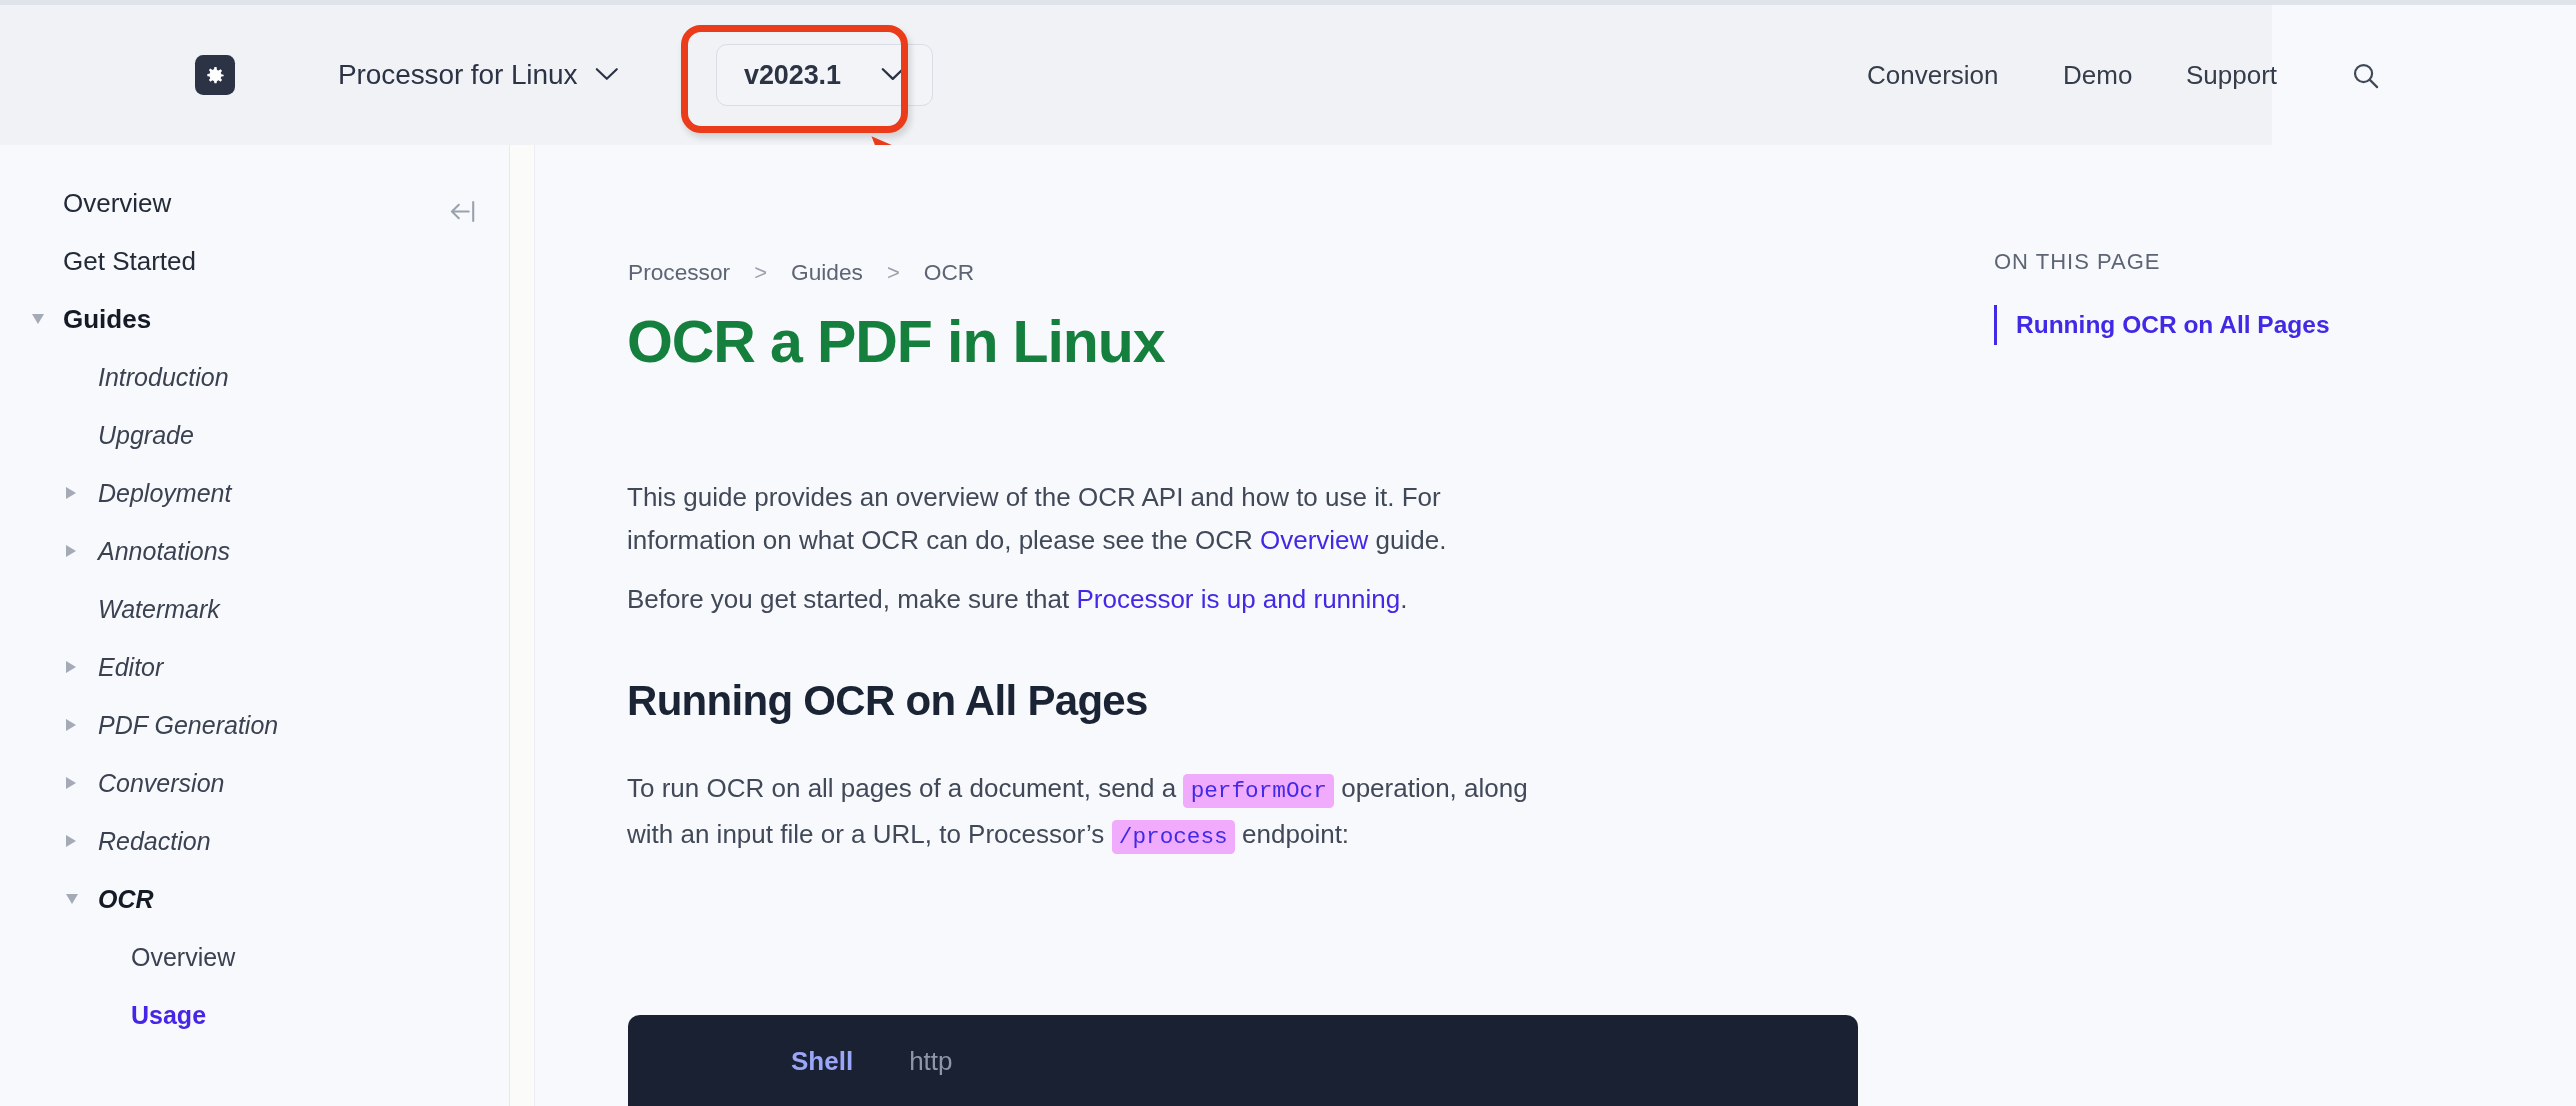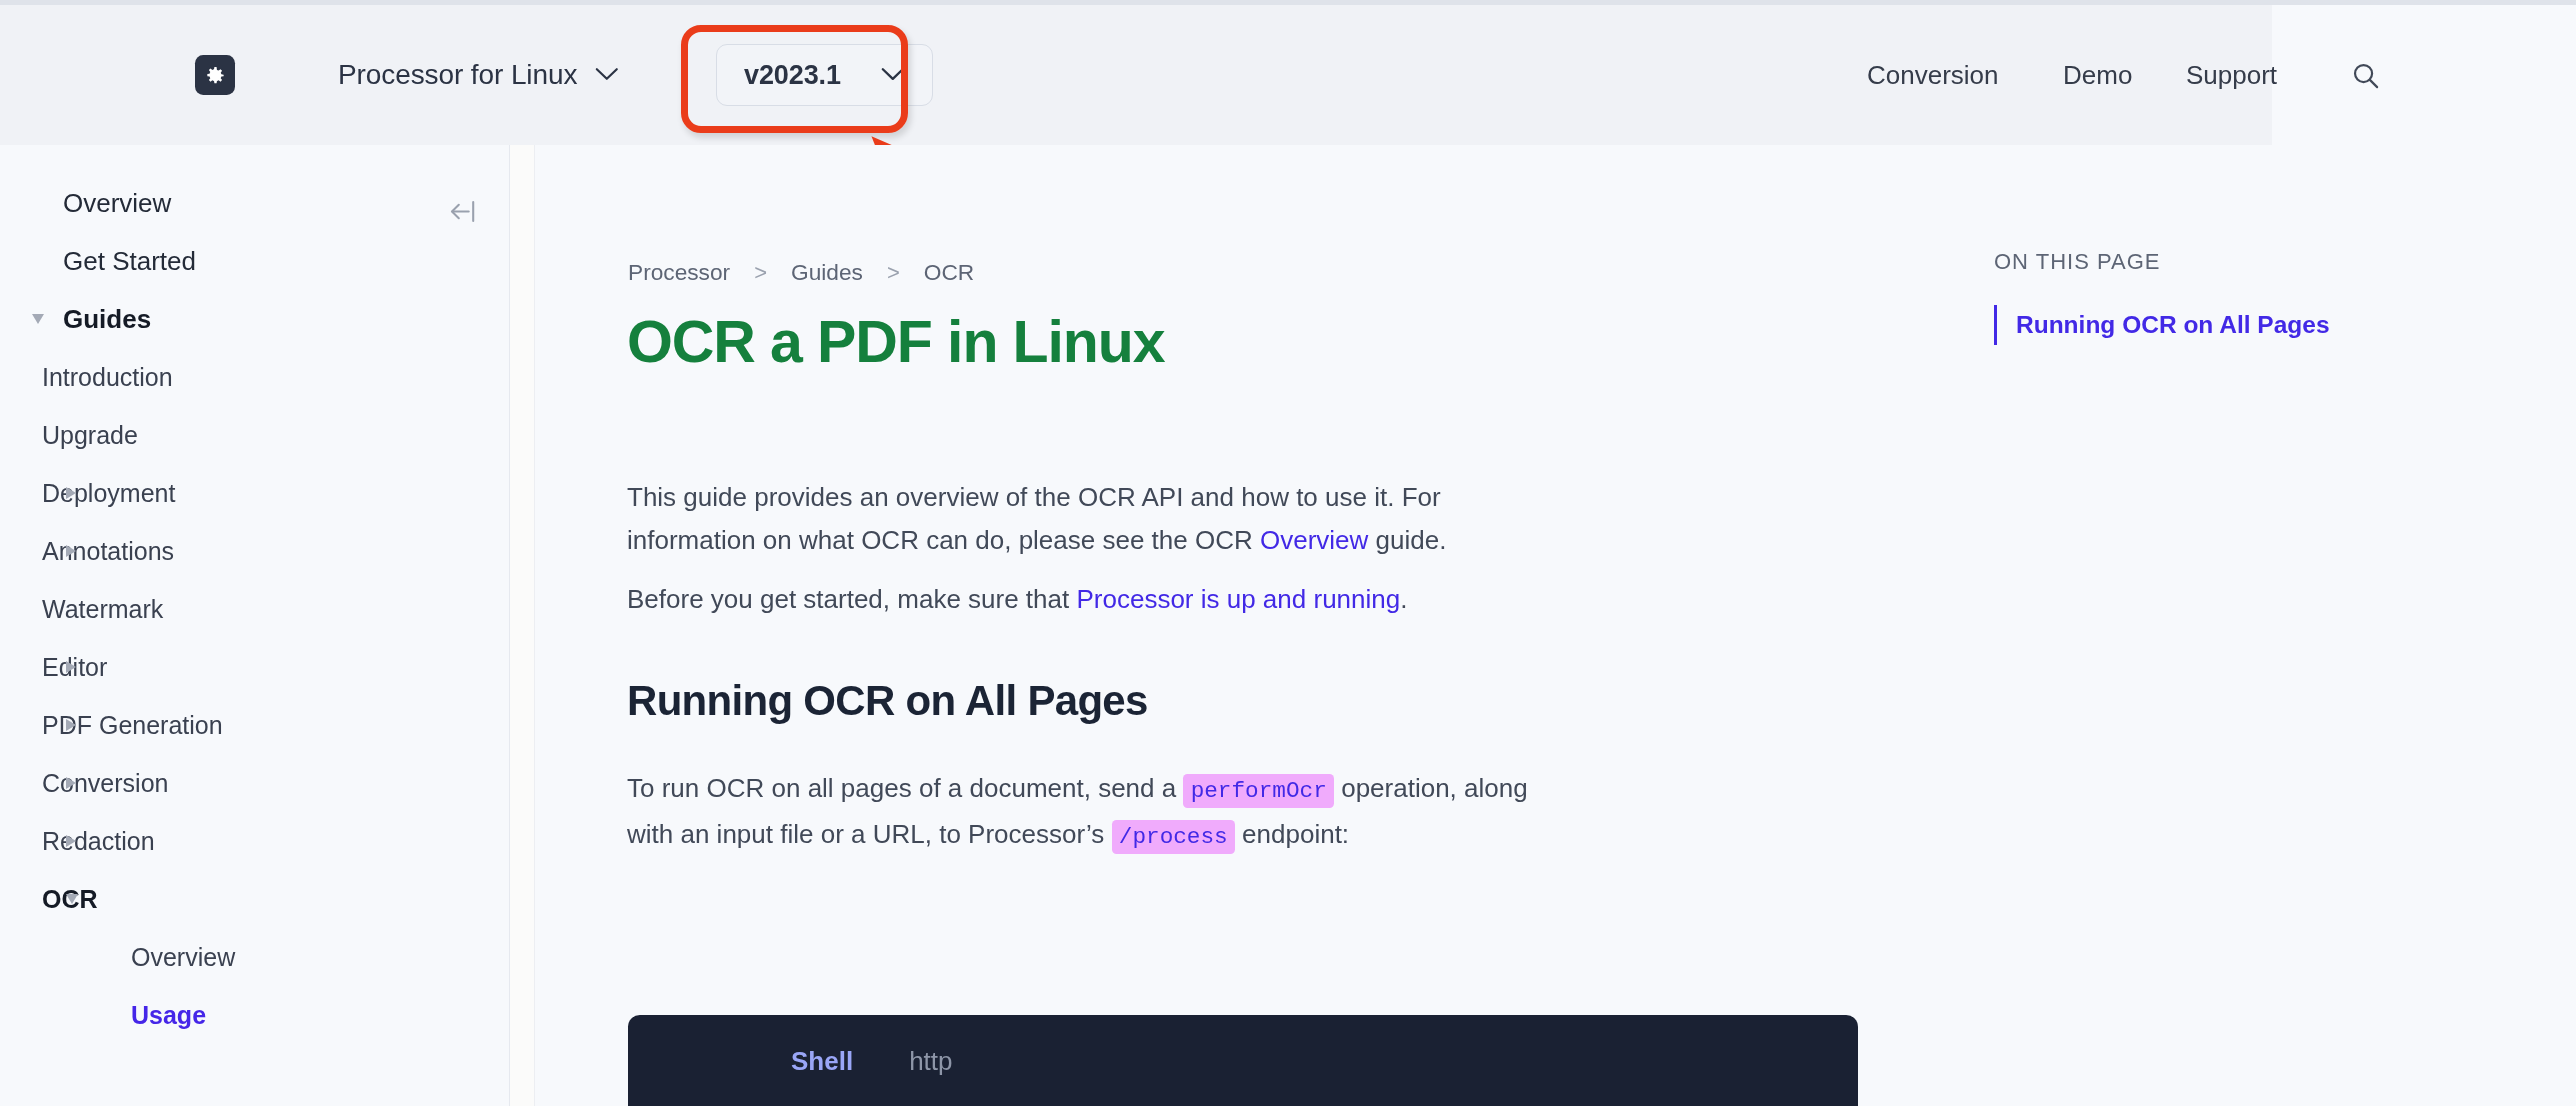--- a/index.html
+++ b/index.html
@@ -109,21 +109,21 @@
   .nav-row {
     position: relative;
     display: flex; align-items: center;
     height: 58px;
     cursor: pointer;
   }
   .nav-label { font-size: 25px; color: #3a4150; white-space: nowrap; }
 
   .lvl0 { padding-left: 63px; }
   .lvl0 .nav-label { color: #242b38; font-size: 26px; }
-  .lvl1 { padding-left: 42px; }
+  .lvl1 { padding-left: 98px; font-style: italic; }
   .lvl2 { padding-left: 131px; }
 
   .nav-row.group .nav-label { font-weight: 700; color: #151b26; }
   .nav-row.active .nav-label { color: #4526e8; font-weight: 700; }
 
   .caret {
     position: absolute;
     width: 0; height: 0;
     color: #9aa1ae;
   }

